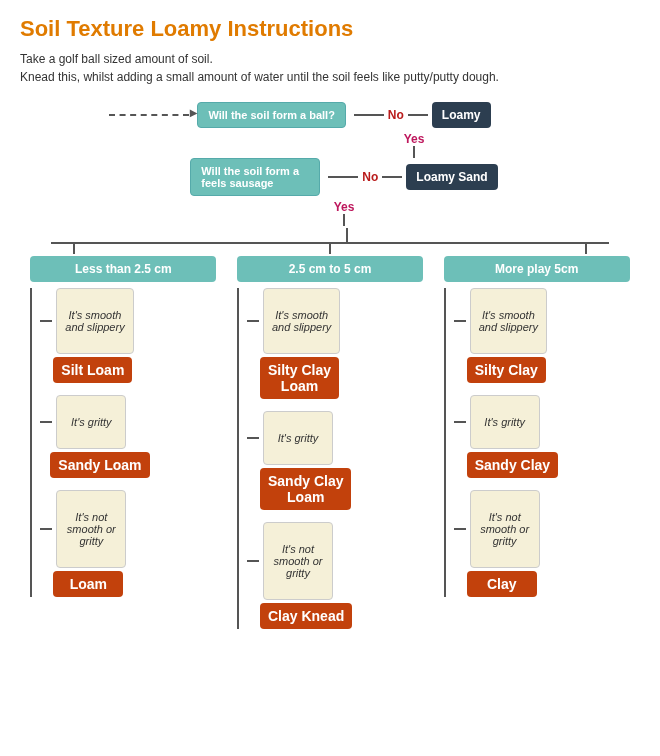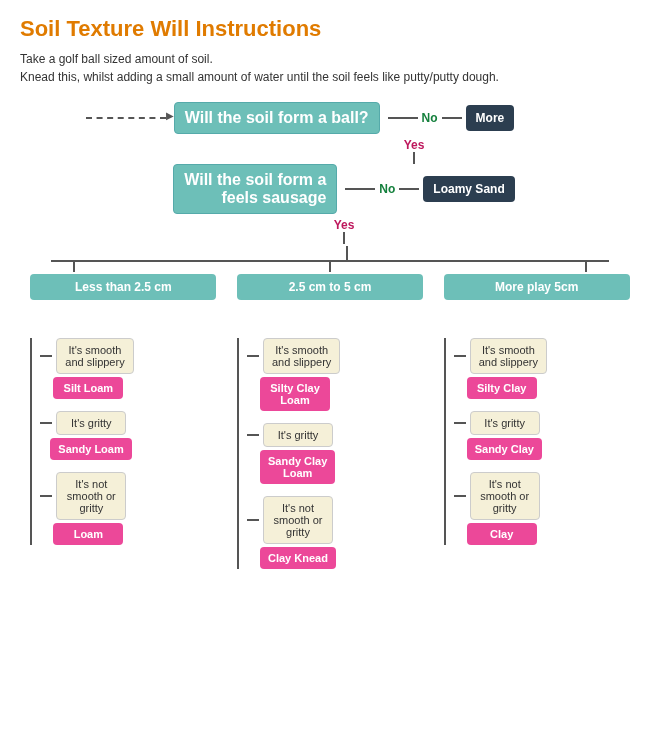--- a/index.html
+++ b/index.html
@@ -23,63 +23,64 @@
       line-height: 1.5;
     }
 
     
     .teal-box {
       background: #6dbfb8;
       color: #fff;
       border: 1px solid #5aa;
       border-radius: 4px;
       padding: 6px 10px;
-      font-size: 16px;
-      font-weight: bold;
-      text-align: right;
+      font-size: 11px;
+      font-weight: bold;
+      text-align: left;
       display: inline-block;
     }
     .dark-box {
       background: #2c3e50;
       color: #fff;
       border-radius: 4px;
       padding: 6px 10px;
       font-size: 12px;
       font-weight: bold;
       text-align: center;
       display: inline-block;
     }
     .result-dark {
-      background: #ec4899;
+      background: #c2410c;
       color: #fff;
       border-radius: 4px;
       padding: 5px 8px;
-      font-size: 11px;
+      font-size: 14px;
       font-weight: bold;
       text-align: center;
       display: inline-block;
       min-width: 70px;
     }
     .cream-box {
       background: #f5f0d8;
       border: 1px solid #ccc;
       border-radius: 4px;
-      padding: 5px 8px;
+      padding: 20px 8px;
       font-size: 11px;
       text-align: center;
       display: inline-block;
       min-width: 70px;
+      font-style: italic;
     }
     .orange-label {
       color: #be185d;
       font-weight: bold;
       font-size: 12px;
     }
     .no-label {
-      color: #15803d;
+      color: #b91c1c;
       font-weight: bold;
       font-size: 12px;
     }
 
     
     .top-section {
       position: relative;
       display: flex;
       flex-direction: column;
       align-items: center;
@@ -116,21 +117,20 @@
       gap: 0;
       width: 100%;
       margin-top: 4px;
     }
     .col {
       flex: 1;
       display: flex;
       flex-direction: column;
       align-items: center;
       position: relative;
-      gap: 32px;
     }
     .col-header {
       background: #6dbfb8;
       color: #fff;
       border-radius: 4px;
       padding: 6px 10px;
       font-size: 12px;
       font-weight: bold;
       text-align: center;
       width: 90%;
@@ -147,36 +147,36 @@
       display: flex;
       flex-direction: column;
       align-items: center;
       gap: 3px;
       width: 100%;
     }
   </style>
 </head>
 <body>
 
-<h1>Soil Texture Will Instructions</h1>
+<h1>Soil Texture Loamy Instructions</h1>
 <div class="intro">
   <span>Take a golf ball sized amount of soil.</span><br>
   <span>Knead this, whilst adding a small amount of water until the soil feels like putty/putty dough.</span>
 </div>
 
 <div class="top-section">
 
   <div style="display:flex; align-items:center; gap:8px; margin-bottom:4px; position:relative; margin-left:-60px;">
     <div class="dashed-arrow"></div>
     <div class="teal-box" style="min-width:140px;">Will the soil form a ball?</div>
     <div style="display:flex; align-items:center; gap:4px;">
       <div class="hline" style="width:30px;"></div>
       <span class="no-label">No</span>
       <div class="hline" style="width:20px;"></div>
-      <div class="dark-box">More</div>
+      <div class="dark-box">Loamy</div>
     </div>
   </div>
 
   <div style="display:flex; margin-left:-60px; margin-bottom:0px;">
     <div style="width:140px; display:flex; justify-content:center;">
       
     </div>
     <div style="margin-left:88px; display:flex; flex-direction:column; align-items:center;">
       <span class="orange-label">Yes</span>
       <div class="vline" style="height:12px;"></div>

